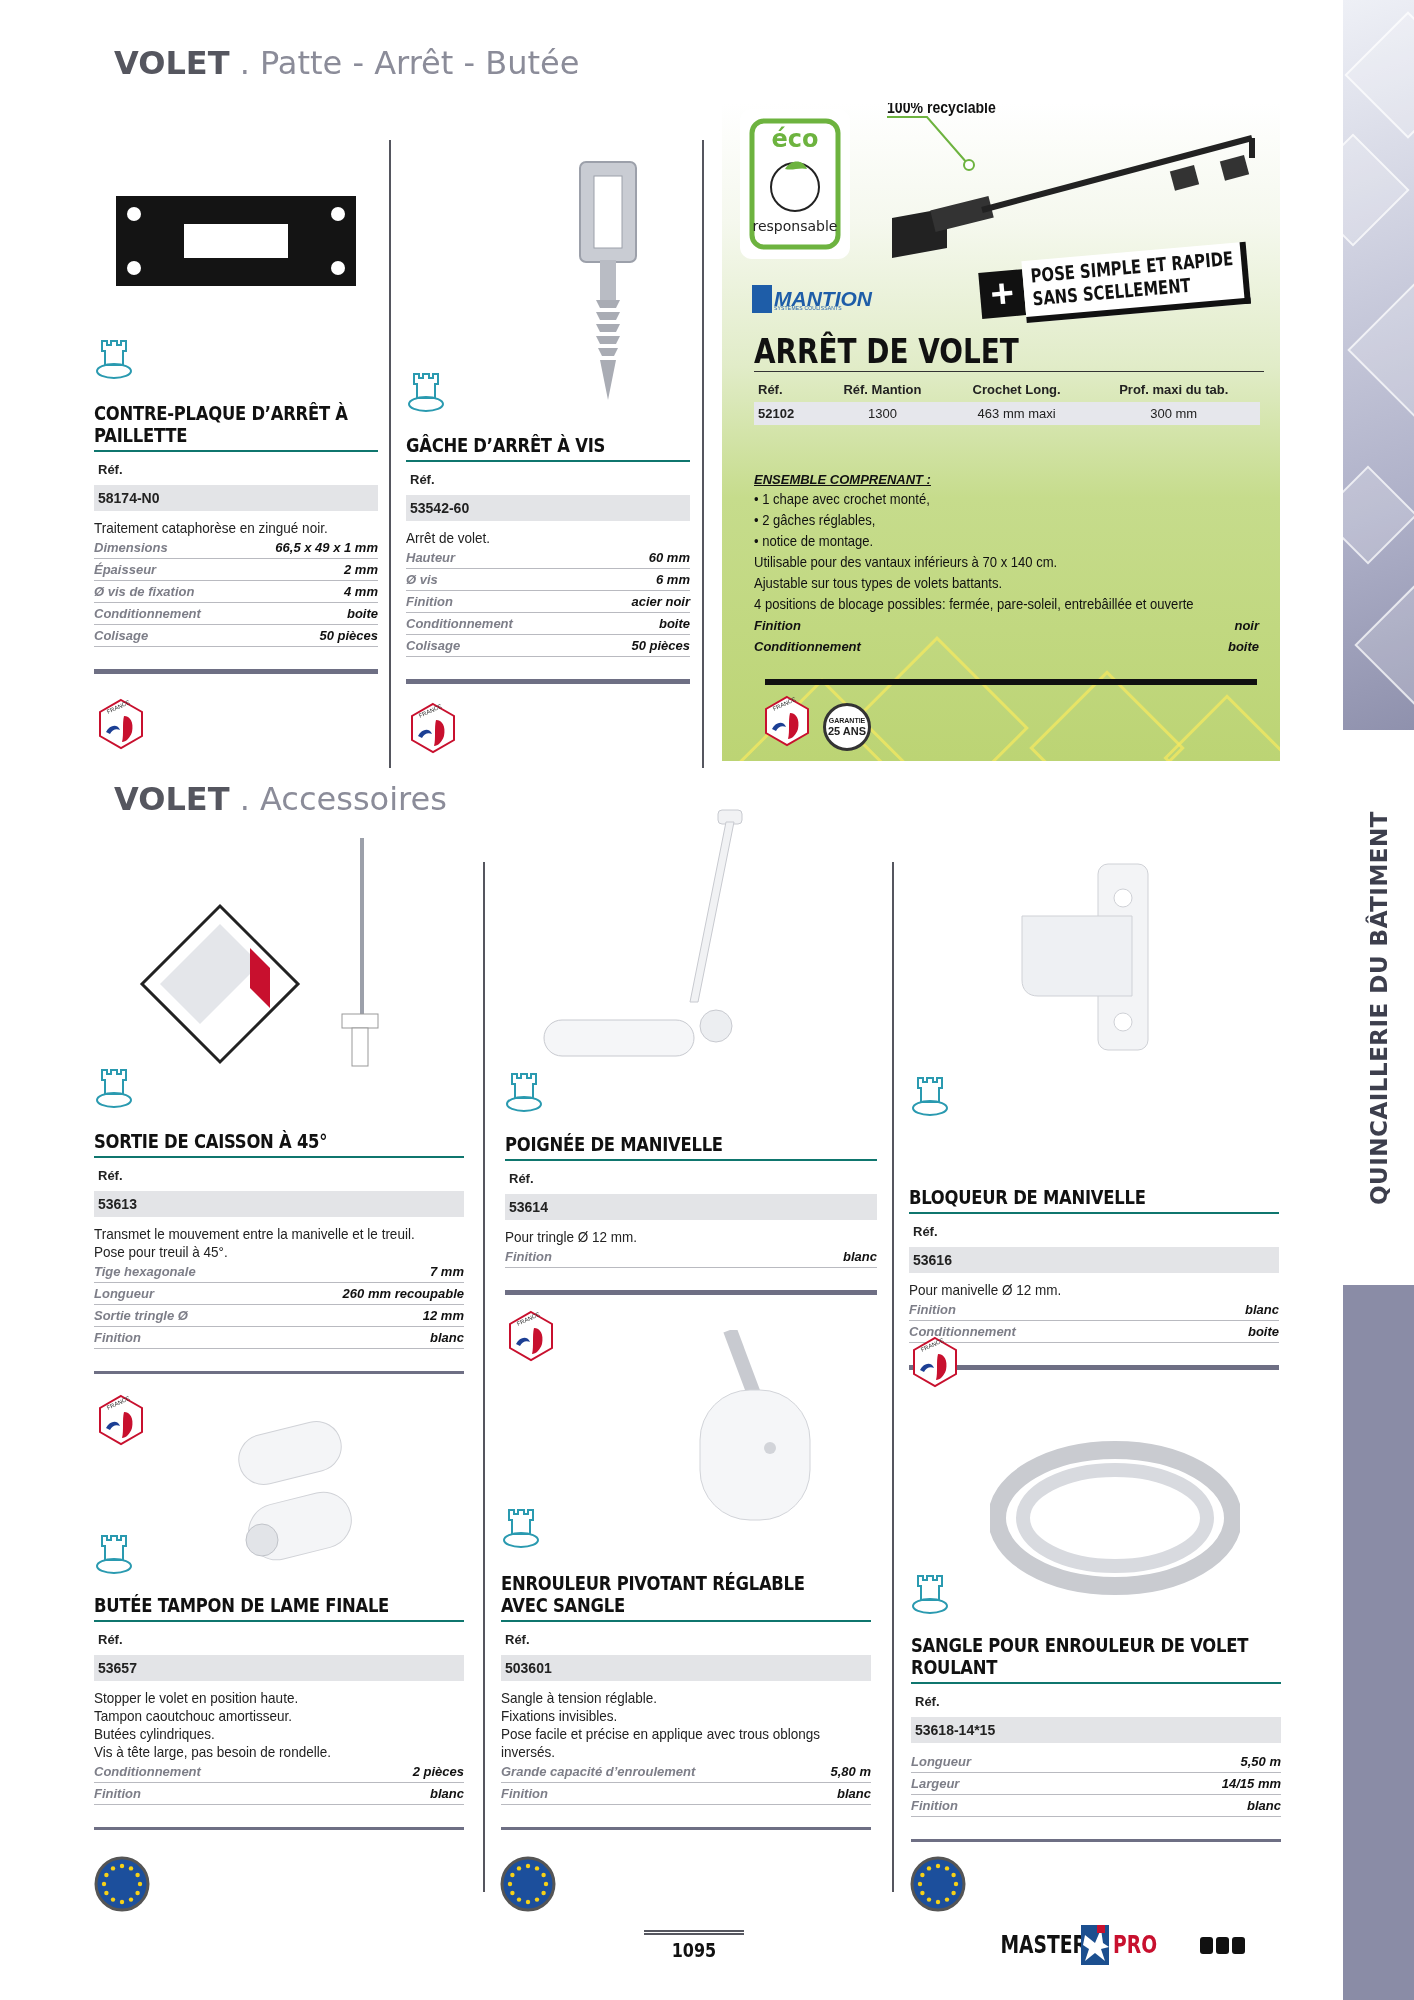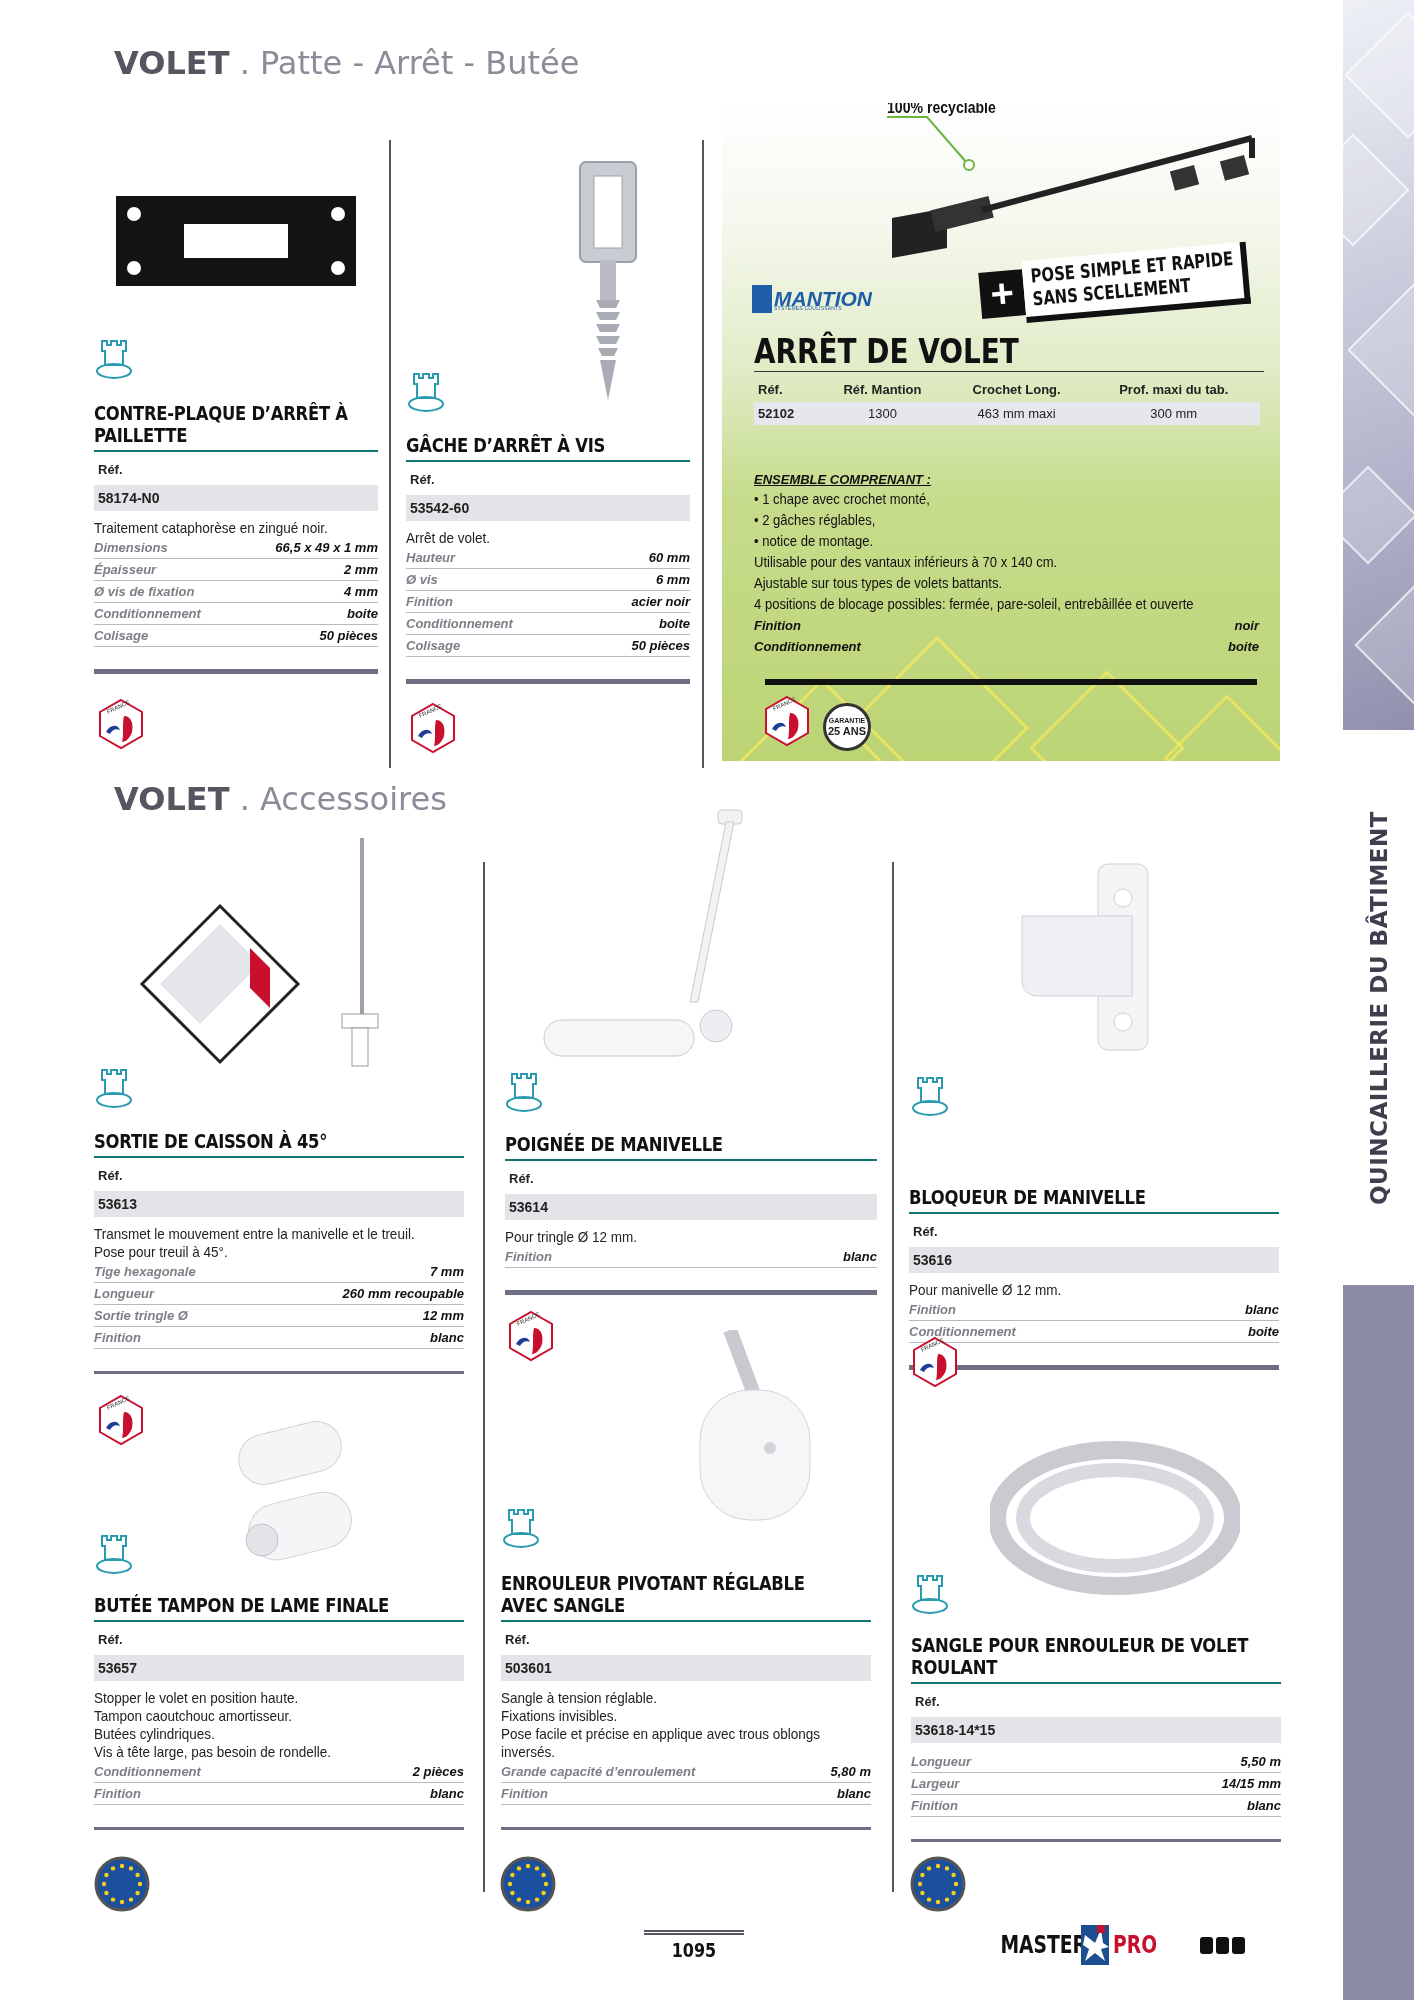--- a/index.html
+++ b/index.html
@@ -210,20 +210,29 @@
   <path d="M28 18c6 0 10 6 8 16-2 6-6 10-10 10 2-8 0-18 2-26z" fill="#c8102e"></path>
   <text x="12" y="16" font-size="6" font-family="Liberation Sans, sans-serif" fill="#333" transform="rotate(-25 12 16)">FRANCE</text>
 </svg>
 
 <div class="green">
   <div class="tri" style="left:40px;top:600px;width:120px;height:120px;"></div>
   <div class="tri" style="left:150px;top:560px;width:130px;height:130px;"></div>
   <div class="tri" style="left:330px;top:590px;width:110px;height:110px;"></div>
   <div class="tri" style="left:460px;top:610px;width:90px;height:90px;"></div>
 
+  <div class="eco">
+    <svg width="110" height="150" viewBox="0 0 110 150">
+      <rect x="12" y="12" width="86" height="126" rx="12" fill="none" stroke="#6db33f" stroke-width="5"></rect>
+      <text x="55" y="38" text-anchor="middle" font-family="DejaVu Sans, sans-serif" font-weight="bold" font-size="24" fill="#6db33f">éco</text>
+      <circle cx="55" cy="78" r="24" fill="#fff" stroke="#222" stroke-width="2"></circle>
+      <path d="M45 60c6-10 18-10 22 0-8-2-14 2-22 0z" fill="#6db33f"></path>
+      <text x="55" y="122" text-anchor="middle" font-family="DejaVu Sans, sans-serif" font-size="14" fill="#222">responsable</text>
+    </svg>
+  </div>
 
   <div class="badge-recyc">100% recyclable</div>
   <svg style="position:absolute;left:165px;top:12px;" width="100" height="60">
     <path d="M0 2H40L80 48" fill="none" stroke="#6db33f" stroke-width="2"></path>
     <circle cx="82" cy="50" r="5" fill="#fff" stroke="#6db33f" stroke-width="2"></circle>
   </svg>
 
   <svg style="position:absolute;left:150px;top:15px;" width="400" height="140">
     <path d="M20 100l55-10 0 40-55 10z" fill="#222"></path>
     <rect x="60" y="85" width="60" height="22" fill="#333" transform="rotate(-14 90 96)"></rect>

